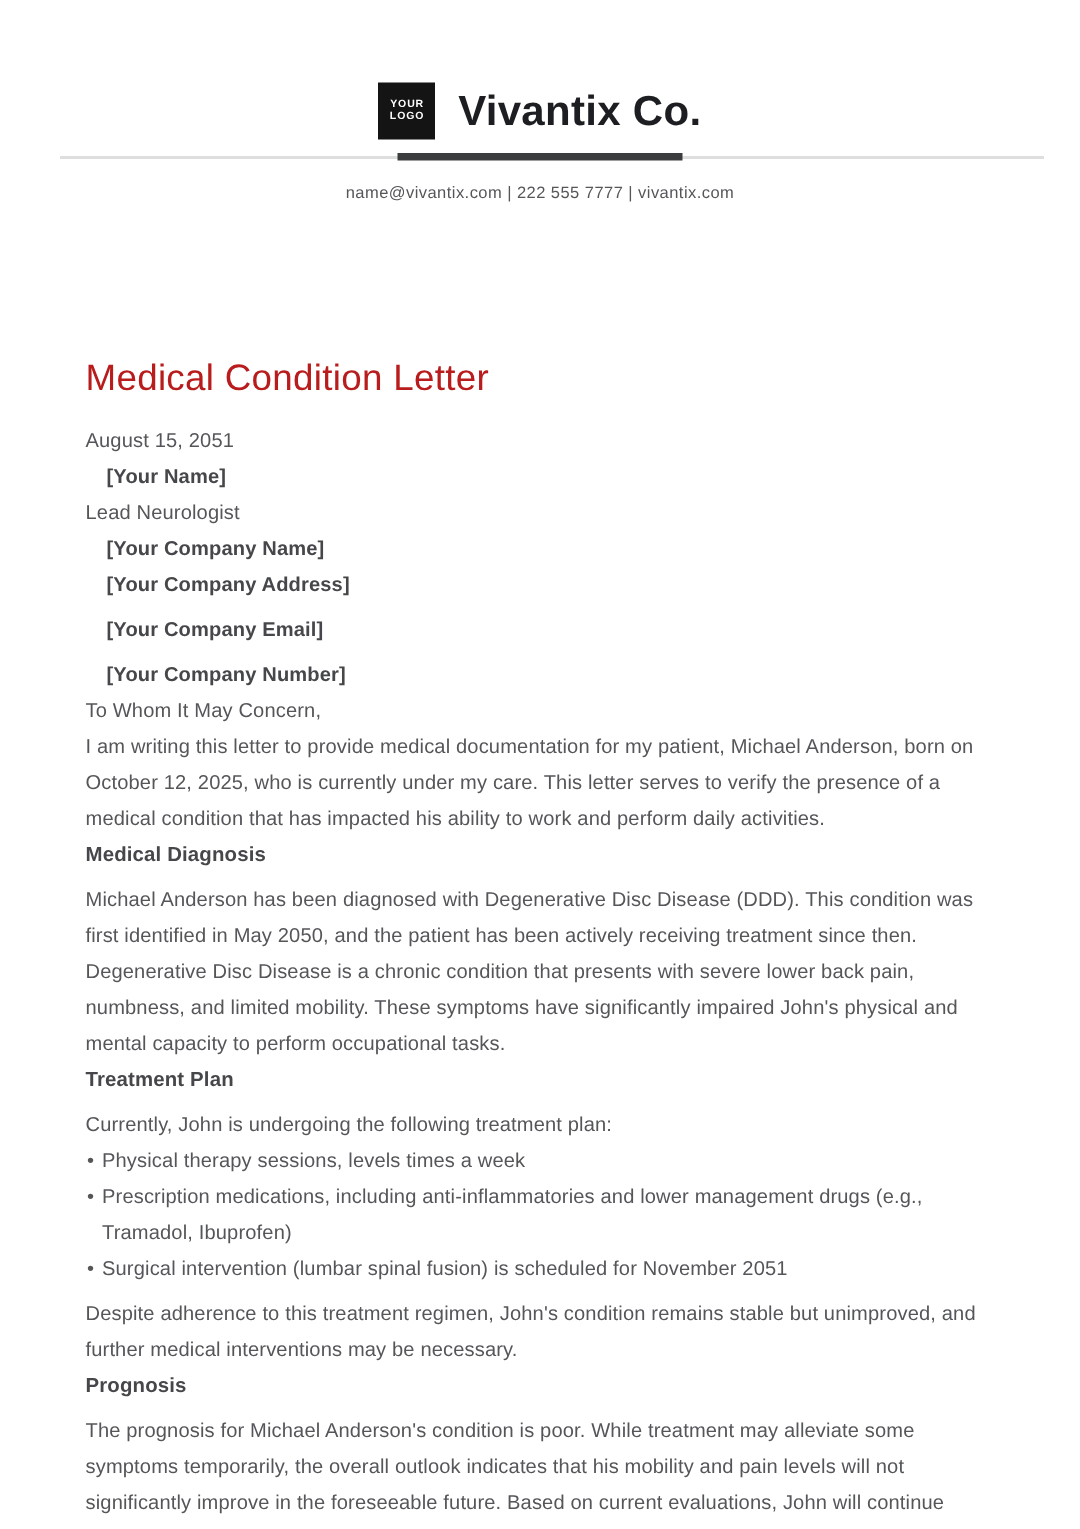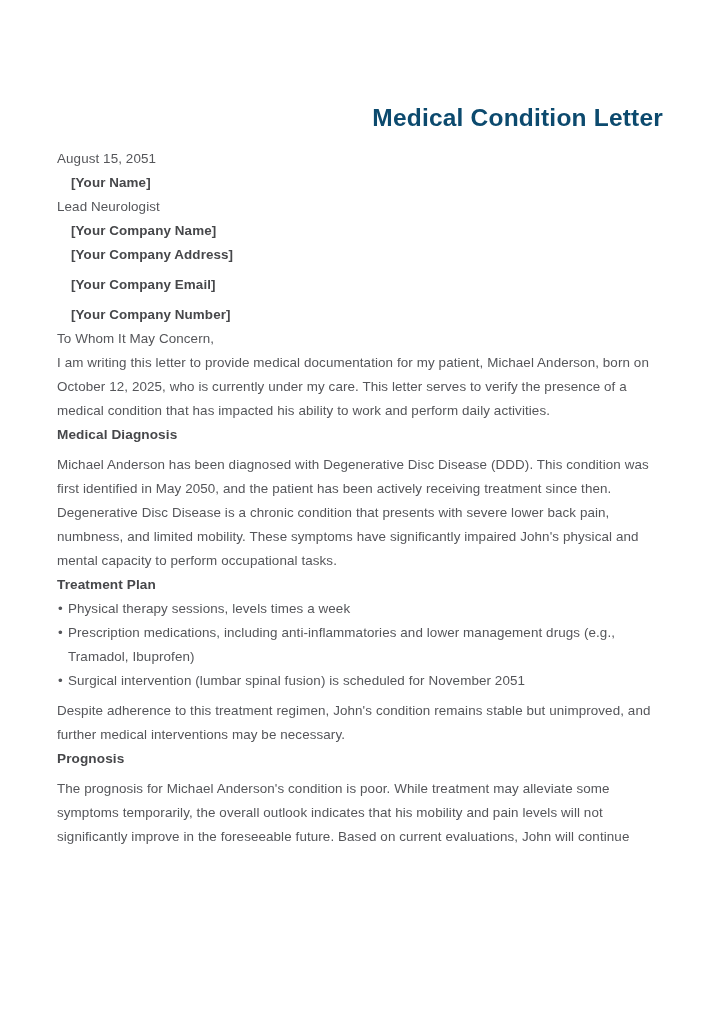--- a/index.html
+++ b/index.html
@@ -70,25 +70,25 @@
   
   .letter {
     padding: 0 57px;
     color: #55565a;
     font-size: 13.4px;
     line-height: 24px;
     letter-spacing: 0.1px;
   }
   .letter-title {
     margin: 104px 0 15px 0;
-    text-align: right;
+    text-align: left;
     font-size: 24.5px;
     line-height: 28px;
-    font-weight: 700;
-    color: #0c4a6e;
+    font-weight: 400;
+    color: #b91c1c;
     letter-spacing: 0.2px;
   }
   .line, .para { margin: 0; }
   .bold-line { font-weight: 700; color: #46474a; margin-left: 14px; }
   .gap-above { margin-top: 6px; }
   .section-heading {
     margin: 0;
     font-size: 13.6px;
     line-height: 24px;
     font-weight: 700;
@@ -110,39 +110,54 @@
     position: absolute;
     left: 1px;
     top: 0;
   }
 </style>
 </head>
 <body>
 
 <div class="page">
 
+  <header class="letterhead">
+    <div class="brand-row">
+      <div class="logo-box">
+        <span>YOUR</span>
+        <span>LOGO</span>
+      </div>
+      <div class="company-name">Vivantix Co.</div>
+    </div>
+    <div class="header-divider">
+      <span class="thin-rule"></span>
+      <span class="accent-rule"></span>
+    </div>
+    <div class="contact-line">name@vivantix.com | 222 555 7777 | vivantix.com</div>
+  </header>
 
   <main class="letter">
     <h1 class="letter-title">Medical Condition Letter</h1>
 
     <p class="line">August 15, 2051</p>
     <p class="line bold-line">[Your Name]</p>
     <p class="line">Lead Neurologist</p>
     <p class="line bold-line">[Your Company Name]</p>
     <p class="line bold-line">[Your Company Address]</p>
     <p class="line bold-line gap-above">[Your Company Email]</p>
     <p class="line bold-line gap-above">[Your Company Number]</p>
 
     <p class="line">To Whom It May Concern,</p>
     <p class="para">I am writing this letter to provide medical documentation for my patient, Michael Anderson, born on October 12, 2025, who is currently under my care. This letter serves to verify the presence of a medical condition that has impacted his ability to work and perform daily activities.</p>
 
     <h2 class="section-heading">Medical Diagnosis</h2>
     <p class="para gap-above">Michael Anderson has been diagnosed with Degenerative Disc Disease (DDD). This condition was first identified in May 2050, and the patient has been actively receiving treatment since then. Degenerative Disc Disease is a chronic condition that presents with severe lower back pain, numbness, and limited mobility. These symptoms have significantly impaired John's physical and mental capacity to perform occupational tasks.</p>
 
     <h2 class="section-heading">Treatment Plan</h2>
+    <p class="para gap-above">Currently, John is undergoing the following treatment plan:</p>
     <ul class="bullet-list">
       <li>Physical therapy sessions, levels times a week</li>
       <li>Prescription medications, including anti-inflammatories and lower management drugs (e.g., Tramadol, Ibuprofen)</li>
       <li>Surgical intervention (lumbar spinal fusion) is scheduled for November 2051</li>
     </ul>
     <p class="para gap-above">Despite adherence to this treatment regimen, John's condition remains stable but unimproved, and further medical interventions may be necessary.</p>
 
     <h2 class="section-heading">Prognosis</h2>
     <p class="para gap-above">The prognosis for Michael Anderson's condition is poor. While treatment may alleviate some symptoms temporarily, the overall outlook indicates that his mobility and pain levels will not significantly improve in the foreseeable future. Based on current evaluations, John will continue</p>
   </main>

